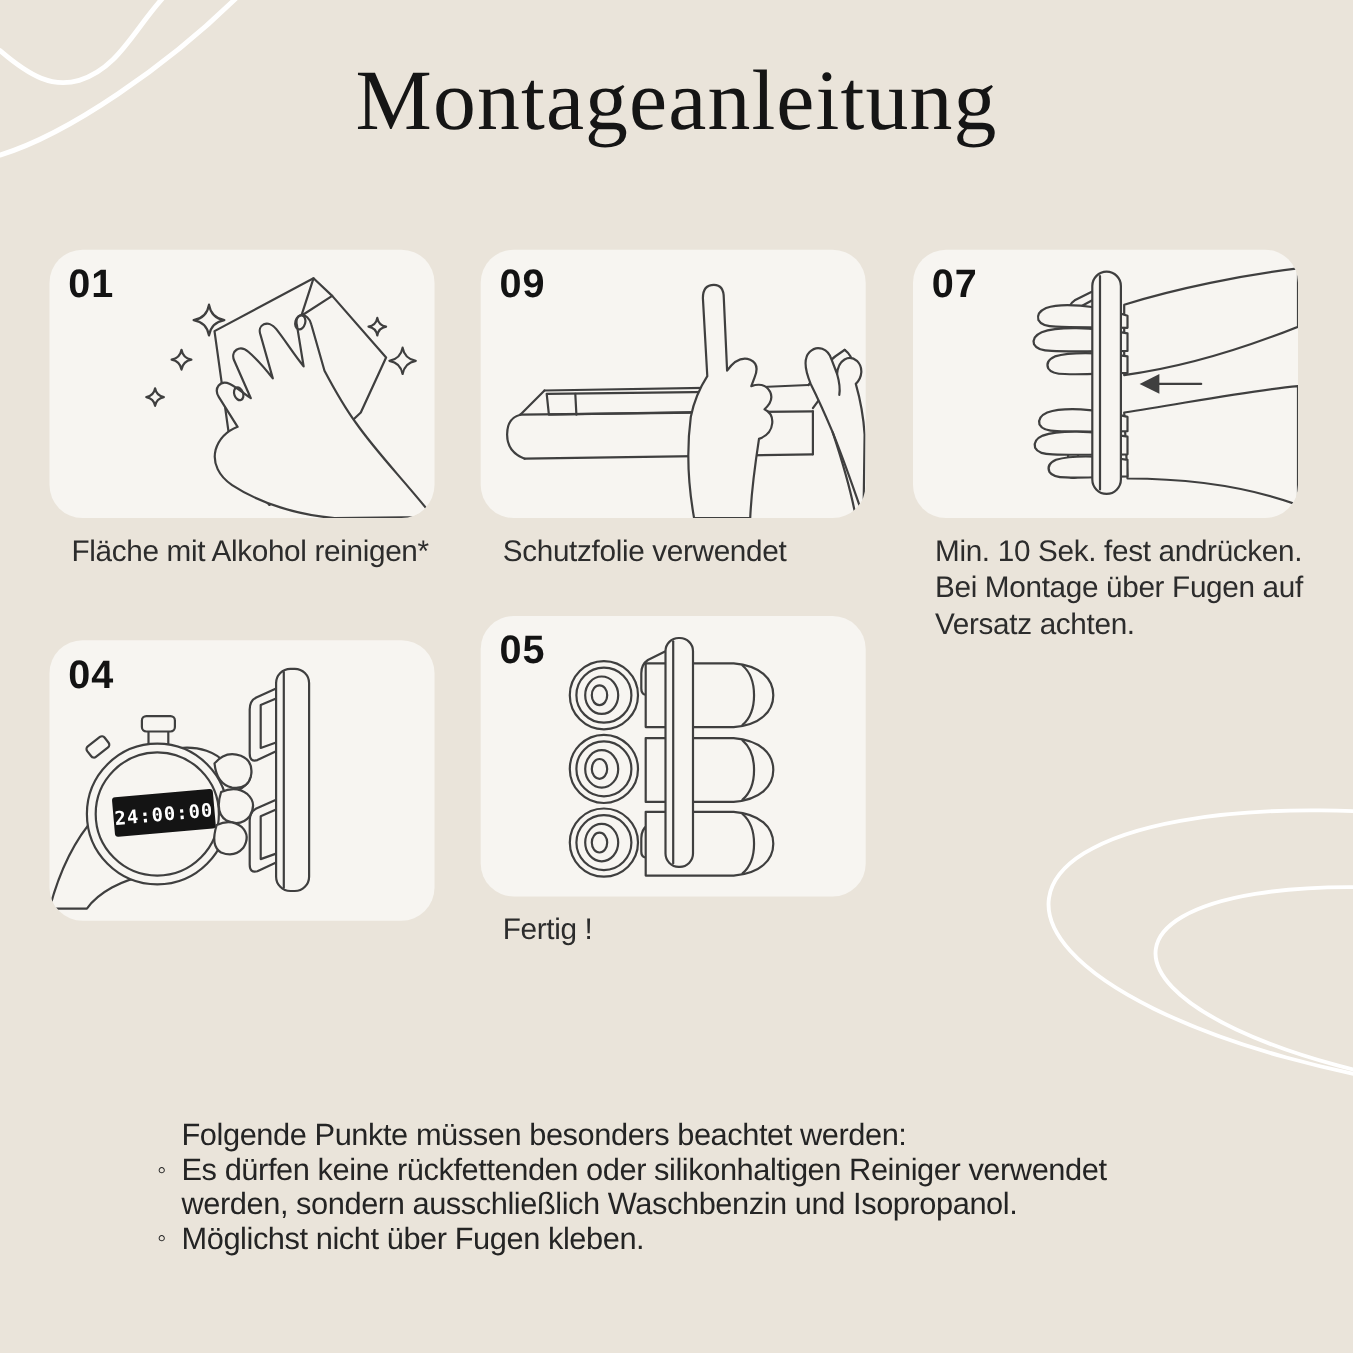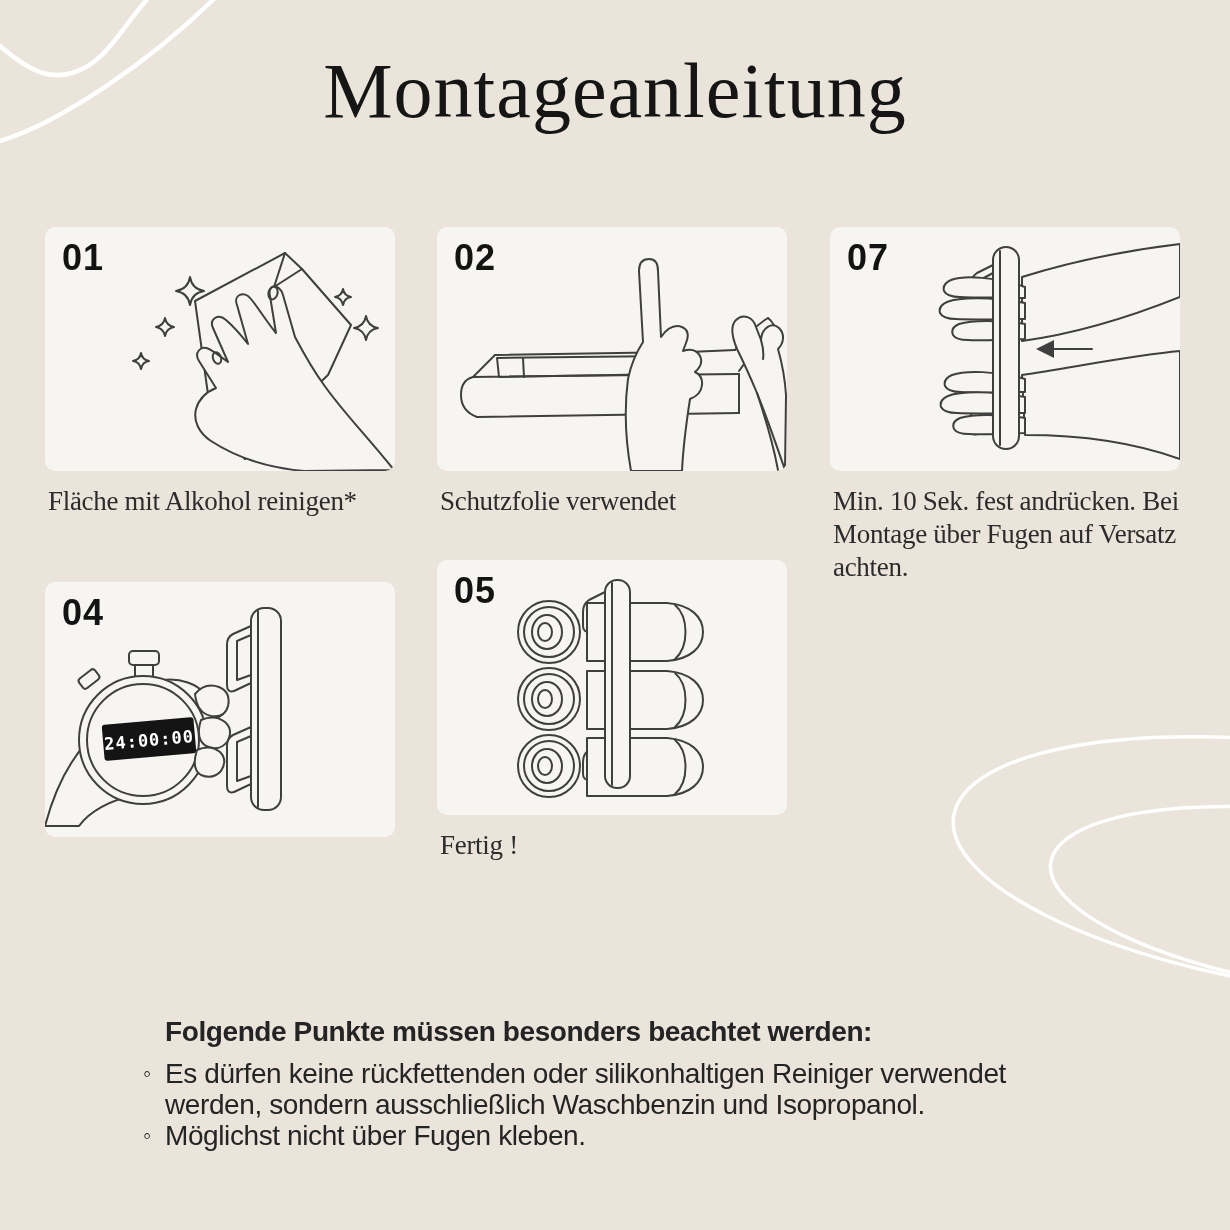--- a/index.html
+++ b/index.html
@@ -17,40 +17,39 @@
     font-family:"Liberation Serif",serif;
     font-weight:500;font-size:78px;letter-spacing:1px;color:#151515;
   }
   .step{position:absolute;width:372px}
   .s1{left:45px;top:227px}
   .s2{left:437px;top:227px}
   .s3{left:830px;top:227px}
   .s4{left:45px;top:582px}
   .s5{left:437px;top:560px}
   .card{
-    width:350px;height:244px;background:#F7F5F1;border-radius:10px;
+    width:350px;height:244px;background:#F7F5F1;border-radius:30px;
     position:relative;overflow:hidden;
   }
   .s4 .card,.s5 .card{height:255px}
   .illu{position:absolute;left:0;top:0;width:100%;height:100%}
   .num{
     position:absolute;top:10px;left:17px;z-index:2;
     font-size:36px;font-weight:bold;color:#131313;letter-spacing:1px;
   }
   .caption{
-    margin:14px 0 0 3px;
+    margin:14px 0 0 20px;
     font-size:27px;letter-spacing:-0.3px;line-height:1.22;color:#2c2c2c;
     width:372px;
-    font-family:Liberation Serif, serif;
   }
   .notes{
     position:absolute;left:140px;top:1016px;width:950px;
     font-size:28px;letter-spacing:-0.4px;line-height:31px;color:#242424;
   }
-  .notes-heading{margin:0 0 11px 25px;font-weight:bold}
+  .notes-heading{margin:0 0 1px 25px;font-weight:normal}
   .note-item{position:relative;padding-left:25px;margin:0}
   .bullet{position:absolute;left:3px;top:0;font-size:23px;color:#242424}
   .ul{text-underline-offset:5px;text-decoration-thickness:1.8px}
   .ln{fill:none;stroke:#3F3F3F;stroke-width:2;stroke-linecap:round;stroke-linejoin:round}
   .fillcard{fill:#F7F5F1;stroke:#3F3F3F;stroke-width:2;stroke-linecap:round;stroke-linejoin:round}
   .dark{fill:#3F3F3F;stroke:none}
   .lcd{fill:#141414;stroke:none}
   .lcd-text{
     font-family:"DejaVu Sans Mono",monospace;font-weight:bold;font-size:17px;
     fill:#FFFFFF;letter-spacing:1px;text-anchor:middle;
@@ -95,21 +94,21 @@
           <path d="M298,62 Q299.2,68.8 306,70 Q299.2,71.2 298,78 Q296.8,71.2 290,70 Q296.8,68.8 298,62 Z"></path>
           <path d="M321,89 Q322.8,99.2 333,101 Q322.8,102.8 321,113 Q319.2,102.8 309,101 Q319.2,99.2 321,89 Z"></path>
         </g>
       </svg>
     </div>
     <p class="caption">Fläche mit Alkohol reinigen*</p>
   </section>
 
   <section class="step s2">
     <div class="card">
-      <span class="num">02</span>
+      <span class="num">09</span>
       <svg class="illu" viewBox="0 0 350 244">
         <g class="ln">
           <path d="M36,150 L302,147"></path>
           <path d="M40,190 L302,186"></path>
           <path d="M36,150 Q24,153 24,168 Q24,184 40,190"></path>
           <path d="M36,150 L58,128"></path>
           <path d="M58,128 L244,125 M252,125 L298,123"></path>
           <path d="M60,131 L232,129 L235,147 L62,150 Z"></path>
           <path d="M86,131 L87,150"></path>
           <path d="M302,147 L302,186"></path>

